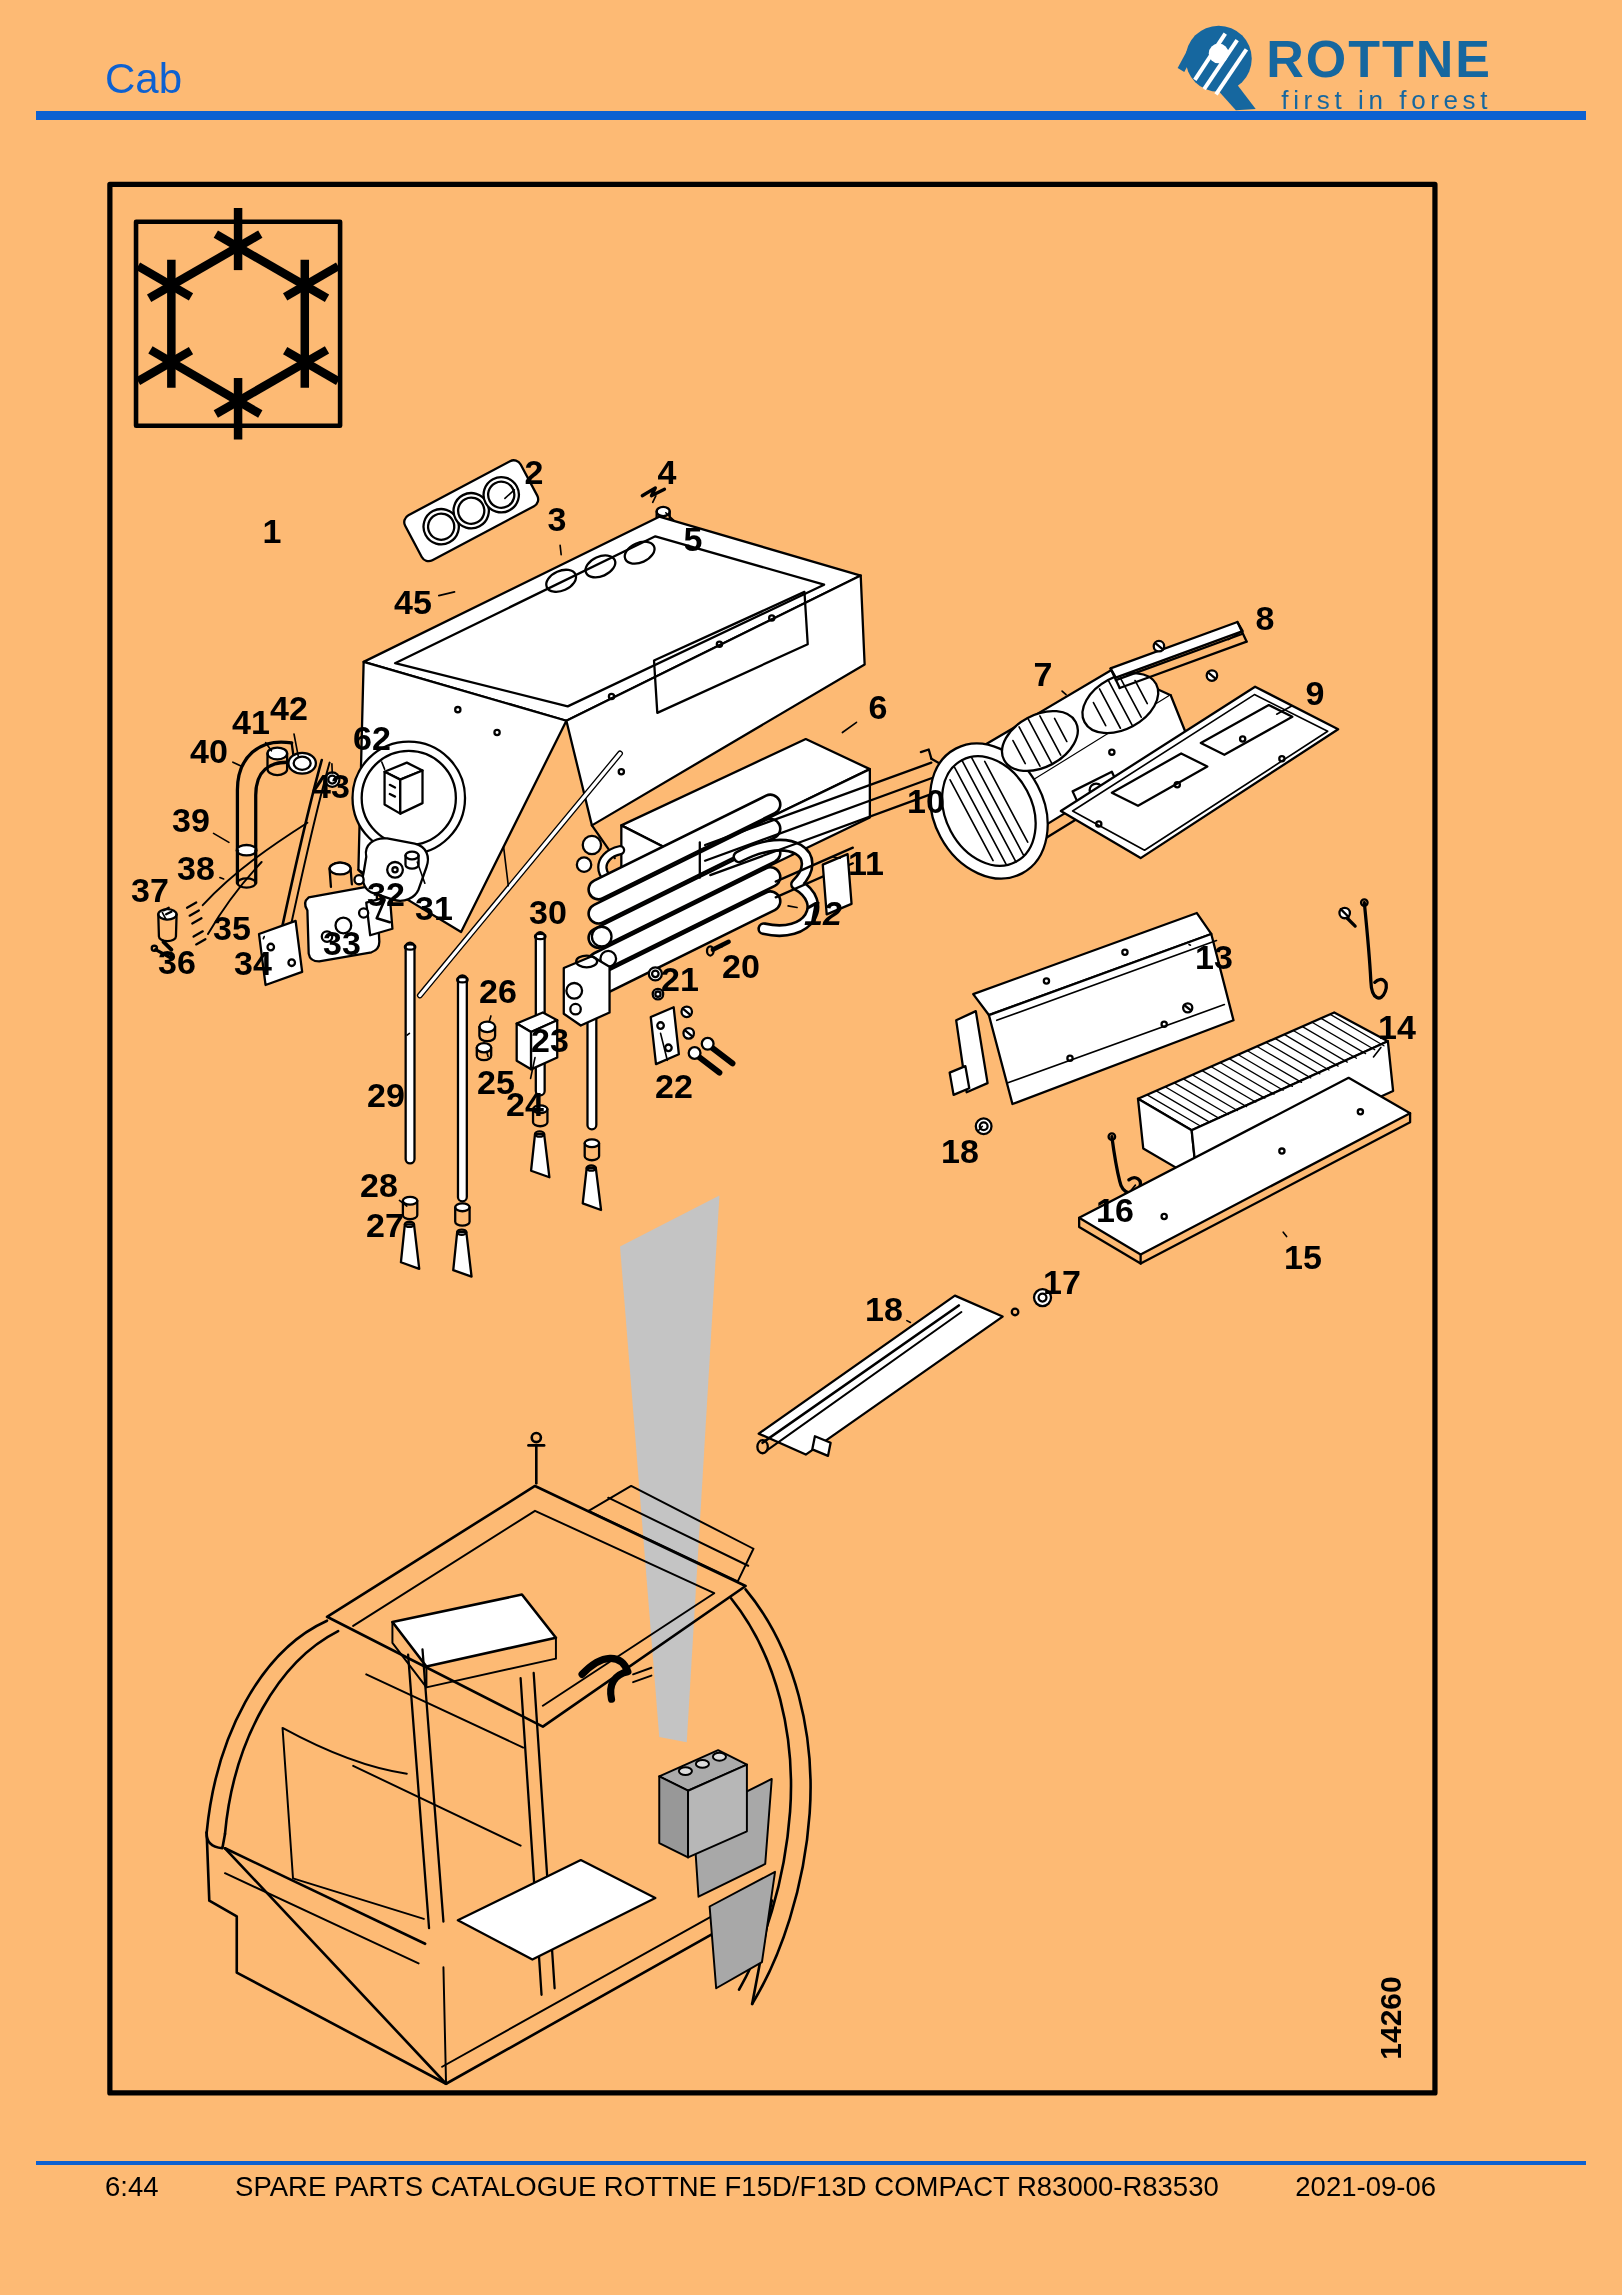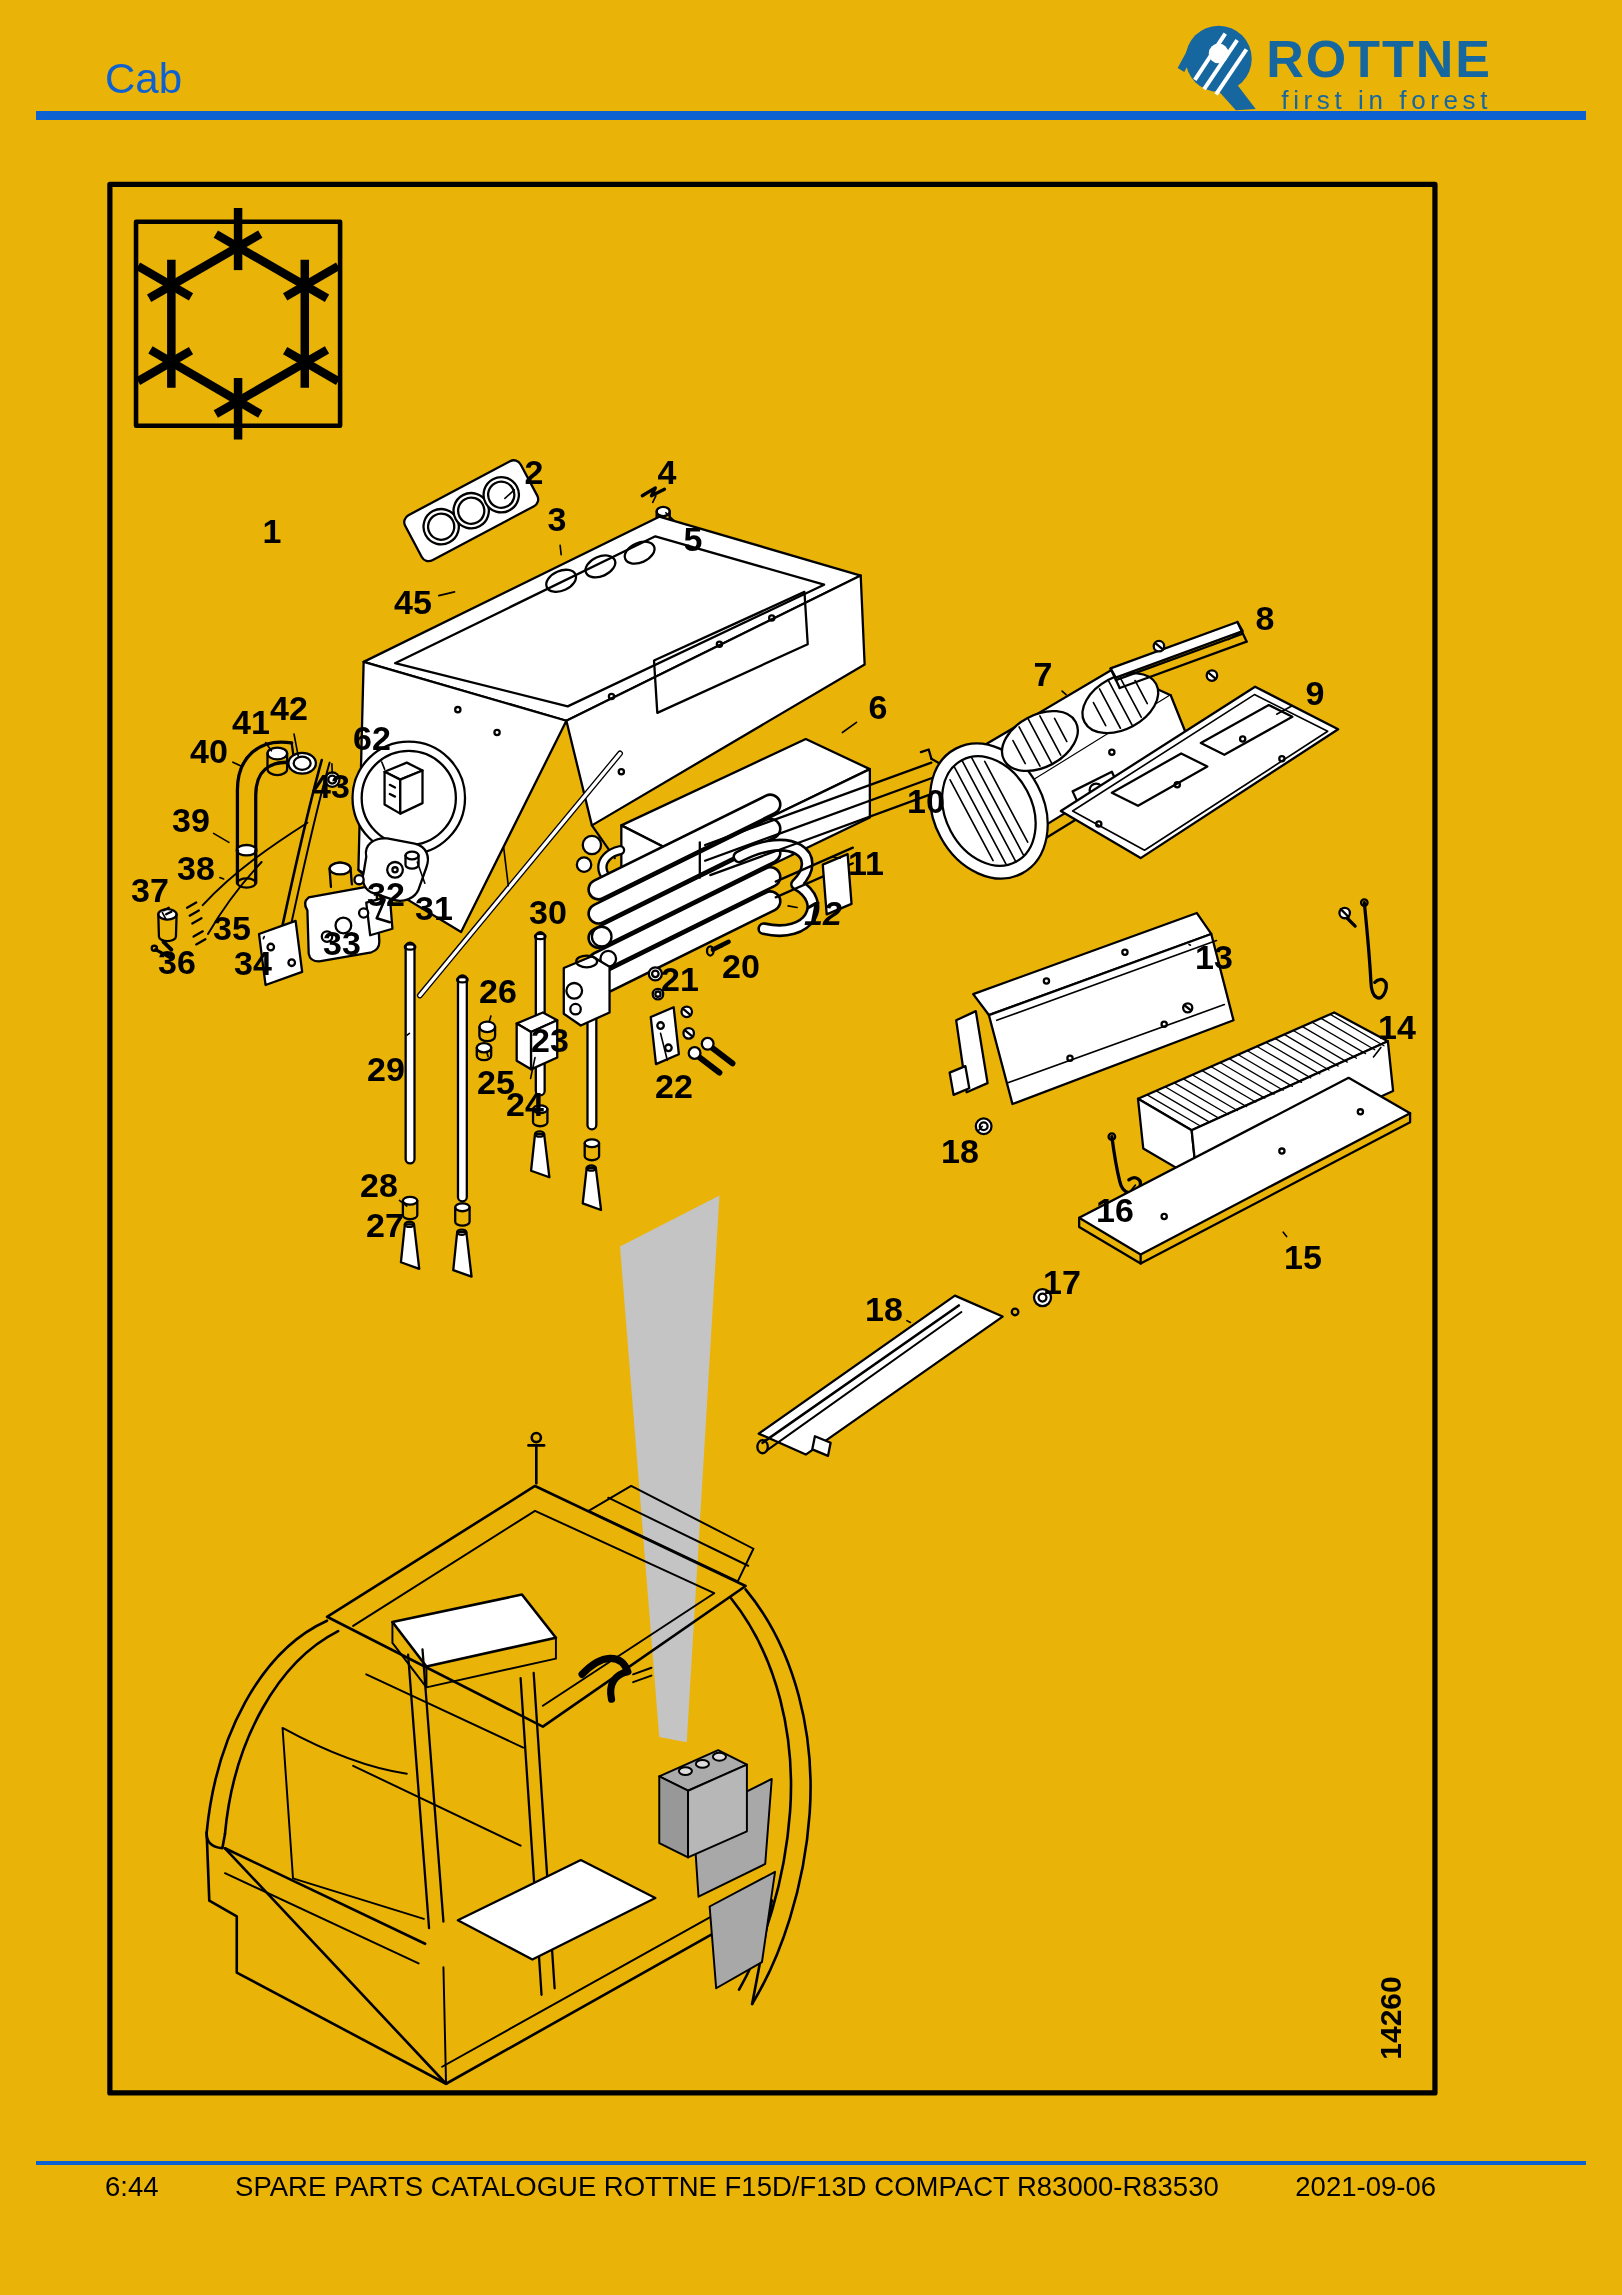--- a/index.html
+++ b/index.html
@@ -1,16 +1,16 @@
 <!DOCTYPE html>
 <html style="font-size:10.5px"><head>
 <meta charset="utf-8">
 <style>
   html,body{margin:0;padding:0;background:#fff;}
-  .page{position:relative;width:1622px;height:2295px;background:#eab308;
+  .page{position:relative;width:1622px;height:2295px;background:#fdba74;
         font-family:"Liberation Sans",sans-serif;overflow:hidden;}
   .abs{position:absolute;}
   .page-title{left:105px;top:55px;font-size:42px;color:var(--accent);}
   .hrule{left:36px;top:111px;width:1550px;height:8.5px;background:var(--accent);}
   .logo{left:1175px;top:23.6px;display:flex;align-items:flex-start;}
   .logo-mark{width:86px;height:88px;}
   .logo-text{margin-left:5.2px;}
   .brand{font-size:52px;font-weight:bold;letter-spacing:2px;color:var(--logo);line-height:1.35;}
   .tagline{font-size:26px;letter-spacing:4.6px;color:var(--logo);text-align:right;margin-top:-9.2px;}
   .diagram-svg{left:0;top:0;width:1622px;height:2295px;}
@@ -529,21 +529,21 @@
       <div class="callout" style="left: 960px; top: 1151px;">18</div>
       <div class="callout" style="left: 741px; top: 966px;">20</div>
       <div class="callout" style="left: 680px; top: 979px;">21</div>
       <div class="callout" style="left: 674px; top: 1086px;">22</div>
       <div class="callout" style="left: 550px; top: 1040px;">23</div>
       <div class="callout" style="left: 525px; top: 1104px;">24</div>
       <div class="callout" style="left: 496px; top: 1082px;">25</div>
       <div class="callout" style="left: 498px; top: 991px;">26</div>
       <div class="callout" style="left: 385px; top: 1225px;">27</div>
       <div class="callout" style="left: 379px; top: 1185px;">28</div>
-      <div class="callout" style="left: 386px; top: 1069px;">29</div>
+      <div class="callout" style="left: 386px; top: 1095px;">29</div>
       <div class="callout" style="left: 512px; top: 912px; margin-left: 36px;">30</div>
       <div class="callout" style="left: 434px; top: 908px;">31</div>
       <div class="callout" style="left: 386px; top: 894px;">32</div>
       <div class="callout" style="left: 342px; top: 943px;">33</div>
       <div class="callout" style="left: 253px; top: 963px;">34</div>
       <div class="callout" style="left: 232px; top: 928px;">35</div>
       <div class="callout" style="left: 177px; top: 962px;">36</div>
       <div class="callout" style="left: 150px; top: 890px;">37</div>
       <div class="callout" style="left: 196px; top: 868px;">38</div>
       <div class="callout" style="left: 191px; top: 820px;">39</div>

